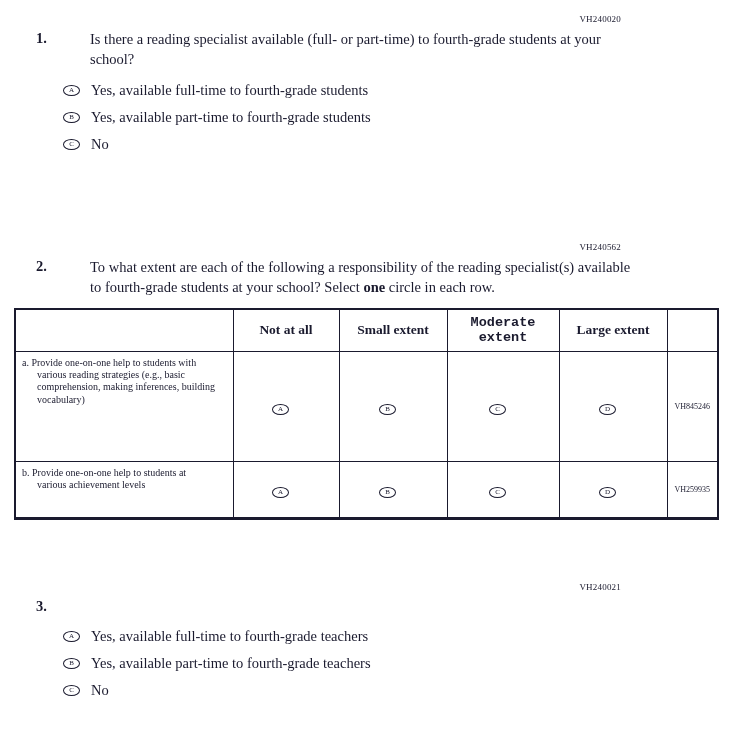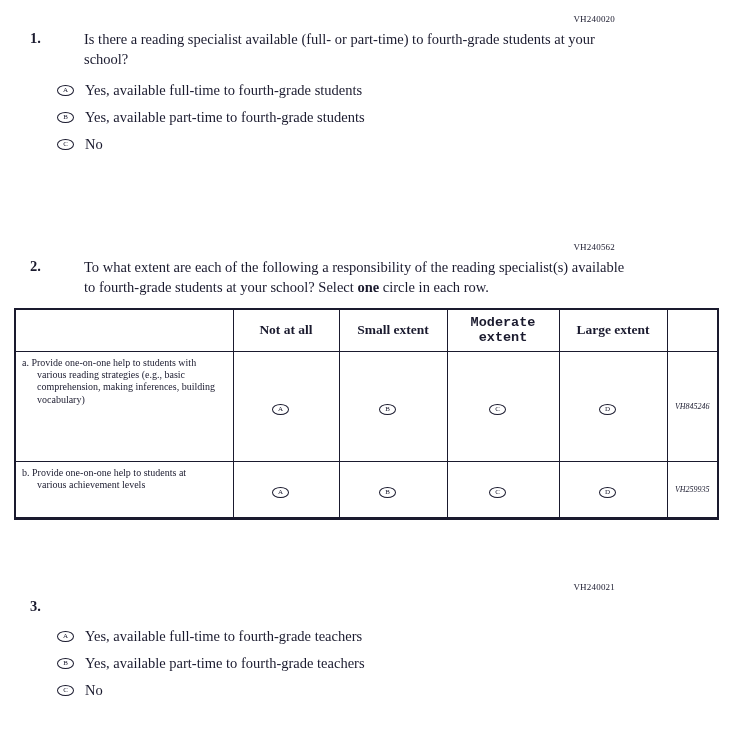--- a/index.html
+++ b/index.html
@@ -2,21 +2,21 @@
 <html><head>
 <meta charset="utf-8">
 <style>
   * { margin:0; padding:0; box-sizing:border-box; }
   html,body { background:#ffffff; }
   body {
     width:731px; height:740px; position:relative;
     font-family:"Liberation Serif", serif;
     color:#1a1a2e;
   }
-  .section { position:absolute; left:2px; width:627px; }
+  .section { position:absolute; left:8px; width:627px; }
   .qcode {
     font-size:9px; text-align:right; padding-right:14px; letter-spacing:.2px;
   }
   .qrow { display:flex; margin-left:28px; margin-top:6px; }
   .qnum { font-weight:bold; width:23px; font-size:14.5px; flex:none; }
   .qtext { width:578px; font-size:14.5px; line-height:1.36;margin-left:31px; }
   .qtext b { font-weight:bold; }
   .options { margin-left:55px; margin-top:13px; }
   .option { display:flex; align-items:center; margin-bottom:10px; font-size:14.5px; height:17px; }
   .bubble {
@@ -37,21 +37,21 @@
   .qtable th, .qtable td { border:1px solid #1a1a2e; }
   .qtable th {
     font-size:13.5px; font-weight:bold; height:42px;
     text-align:center; vertical-align:middle; line-height:1.15;
   }
   .hdr-narrow { display:inline-block; width:66px;font-family:Liberation Mono, monospace; }
   .rowlabel { font-size:10px; padding:5px 6px; vertical-align:top; line-height:1.24; }
   .hang { padding-left:15px; text-indent:-15px; display:block; }
   .hang.narrow { max-width:176px; }
   .bubblecell { text-align:center; vertical-align:middle; }
-  .codecell { font-size:8px; text-align:center; vertical-align:middle; padding:0 1px; letter-spacing:0;font-style:italic; }
+  .codecell { font-size:8px; text-align:center; vertical-align:middle; padding:0 1px; letter-spacing:0; }
   .row-a td { height:110px; }
   .row-b td { height:57px; }
 </style>
 </head>
 <body>
 
 <div class="section" style="top:14px;">
   <div class="qcode">VH240020</div>
   <div class="qrow">
     <span class="qnum">1.</span>

